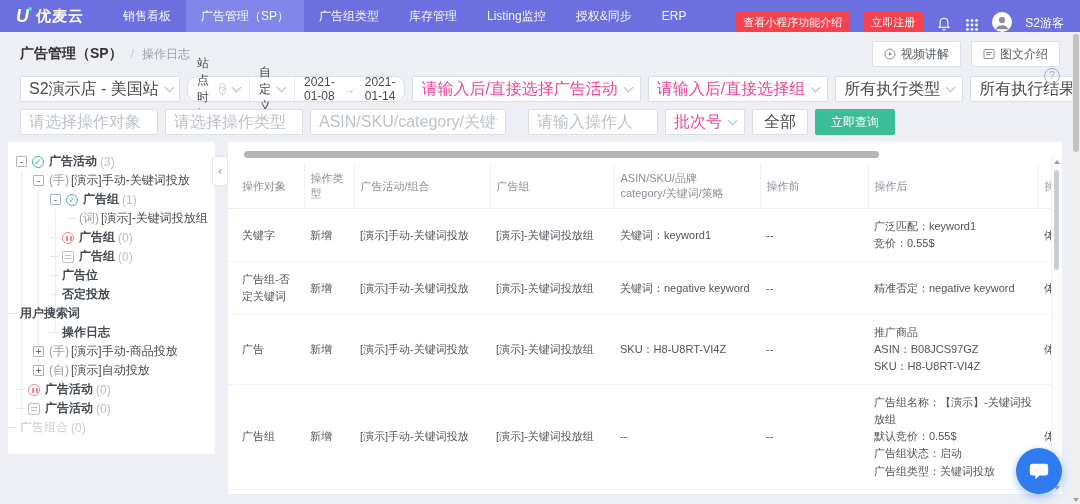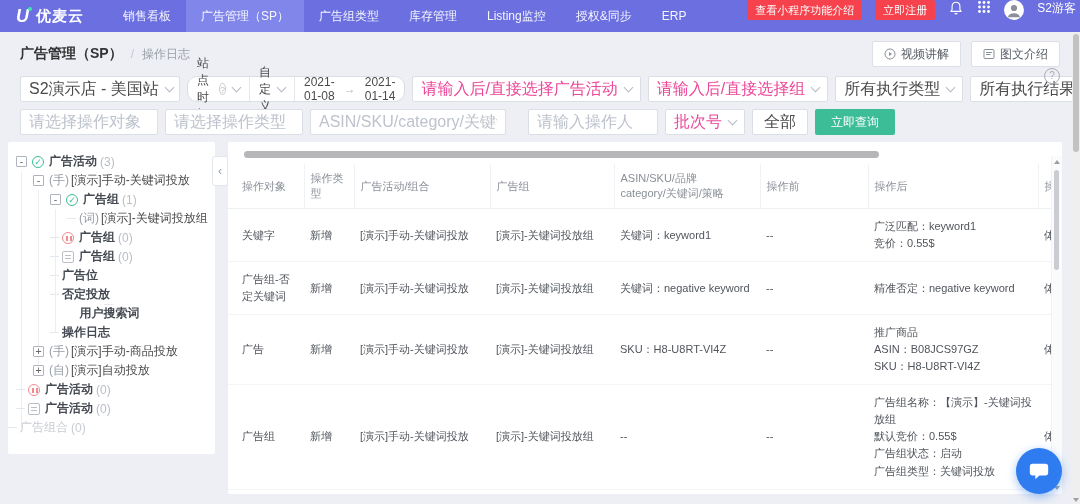--- a/index.html
+++ b/index.html
@@ -8,21 +8,21 @@
 
   
   .navbar{height:32px;background:#6B6FE0;display:flex;align-items:stretch;color:#fff;}
   .brand{display:flex;align-items:center;padding:0 24px 0 16px;}
   .logo{position:relative;font-weight:bold;font-size:18px;font-style:italic;margin-right:7px;line-height:32px;}
   .logo .dot{position:absolute;right:-3px;top:7px;width:4px;height:4px;border-radius:50%;background:#3FE5A9;}
   .brand-name{font-size:15px;font-weight:bold;letter-spacing:1px;line-height:32px;}
   .menu{display:flex;align-items:stretch;}
   .menu-item{padding:0 15px;font-size:12px;line-height:32px;color:rgba(255,255,255,.93);cursor:pointer;white-space:nowrap;}
   .menu-item.active{background:#8186EB;}
-  .nav-right{margin-left:auto;display:flex;align-items:flex-start;gap:13px;padding-right:4px;}
+  .nav-right{margin-left:auto;display:flex;align-items:flex-end;gap:13px;padding-right:16px;}
   .red-btn{background:#F5424D;color:#fff;border:none;border-radius:2px;font-size:11px;height:20px;padding:0 8px;line-height:20px;white-space:nowrap;cursor:pointer;font-family:inherit;}
   .nav-ico{display:flex;align-items:center;}
   .username{font-size:12px;color:#fff;white-space:nowrap;}
 
   
   .breadcrumb-row{height:44px;display:flex;align-items:center;justify-content:space-between;padding:0 20px;}
   .breadcrumb{display:flex;align-items:center;font-size:12px;}
   .bc-main{font-size:14px;font-weight:bold;color:#333;}
   .bc-sep{color:#c4c8cf;margin:0 8px;}
   .bc-cur{color:#9aa0a8;}
@@ -272,21 +272,21 @@
             <span class="tcount">(0)</span>
           </div>
           <div class="tree-item" style="padding-left: 42px;">
             <span class="dash"></span>
             <span class="tlabel b">广告位</span>
           </div>
           <div class="tree-item" style="padding-left: 42px;">
             <span class="dash"></span>
             <span class="tlabel b">否定投放</span>
           </div>
-          <div class="tree-item" style=" flex-direction: column;">
+          <div class="tree-item" style="">
             <span class="dash"></span>
             <span class="tlabel b">用户搜索词</span>
           </div>
           <div class="tree-item" style="padding-left: 42px;">
             <span class="dash"></span>
             <span class="tlabel b">操作日志</span>
           </div>
           <div class="tree-item" style="padding-left: 25px;">
             <span class="toggle">+</span>
             <span class="tprefix">(手)</span>

